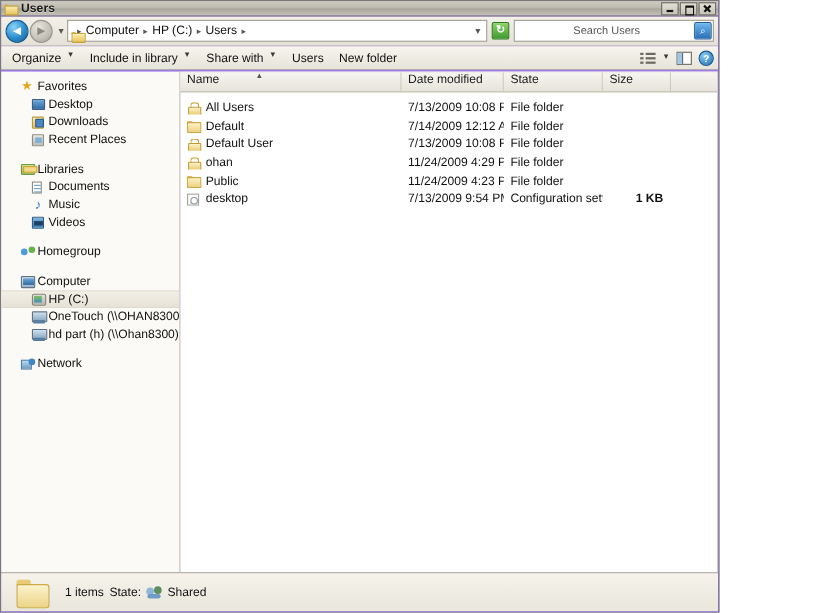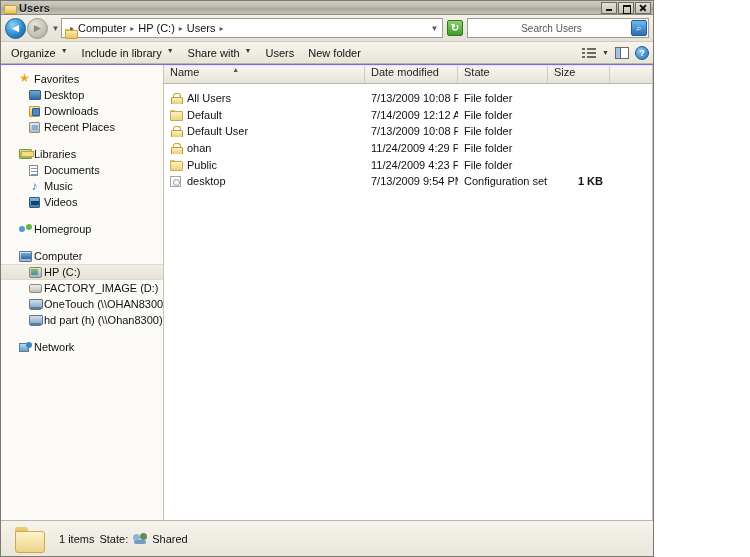--- a/index.html
+++ b/index.html
@@ -490,26 +490,20 @@
         <span>Computer</span>
       </div>
       <div class="navrow child sel">
         <span class="ni">
             <span class="ic ic-hdd-sys"></span>
           </span>
         <span>HP (C:)</span>
       </div>
       <div class="navrow child">
         <span class="ni">
-            <span class="ic ic-hdd"></span>
-          </span>
-        <span>FACTORY_IMAGE (D:)</span>
-      </div>
-      <div class="navrow child">
-        <span class="ni">
             <span class="ic ic-net-drv"></span>
           </span>
         <span>OneTouch (\\OHAN8300) (Y:)</span>
       </div>
       <div class="navrow child">
         <span class="ni">
             <span class="ic ic-net-drv"></span>
           </span>
         <span>hd part (h) (\\Ohan8300) (Z:)</span>
       </div>

